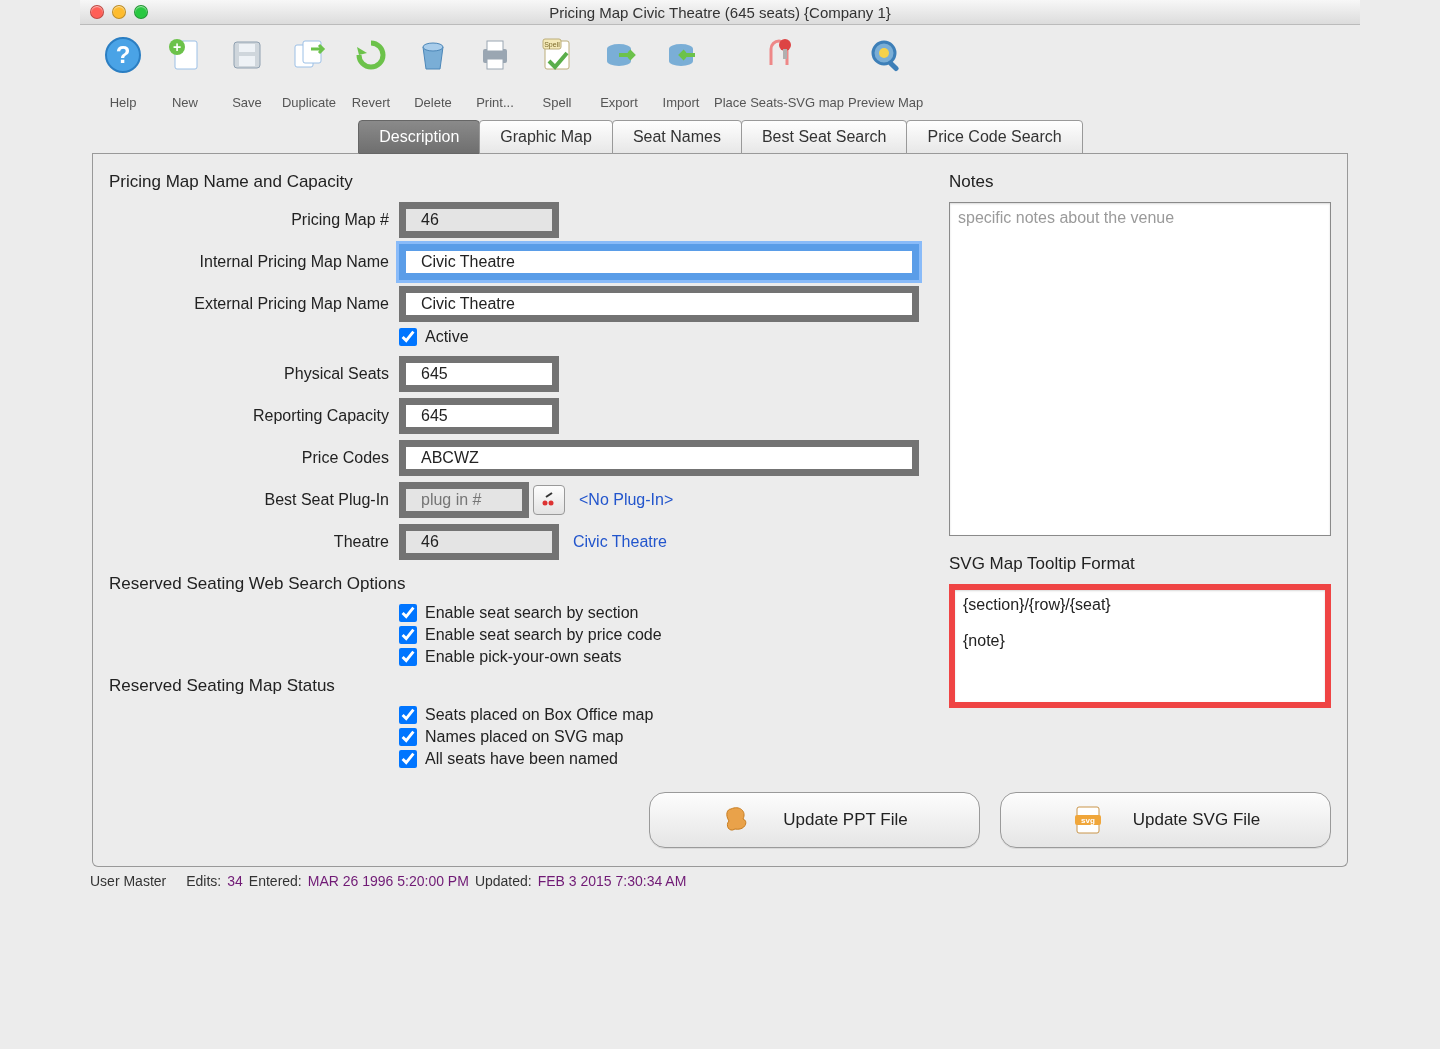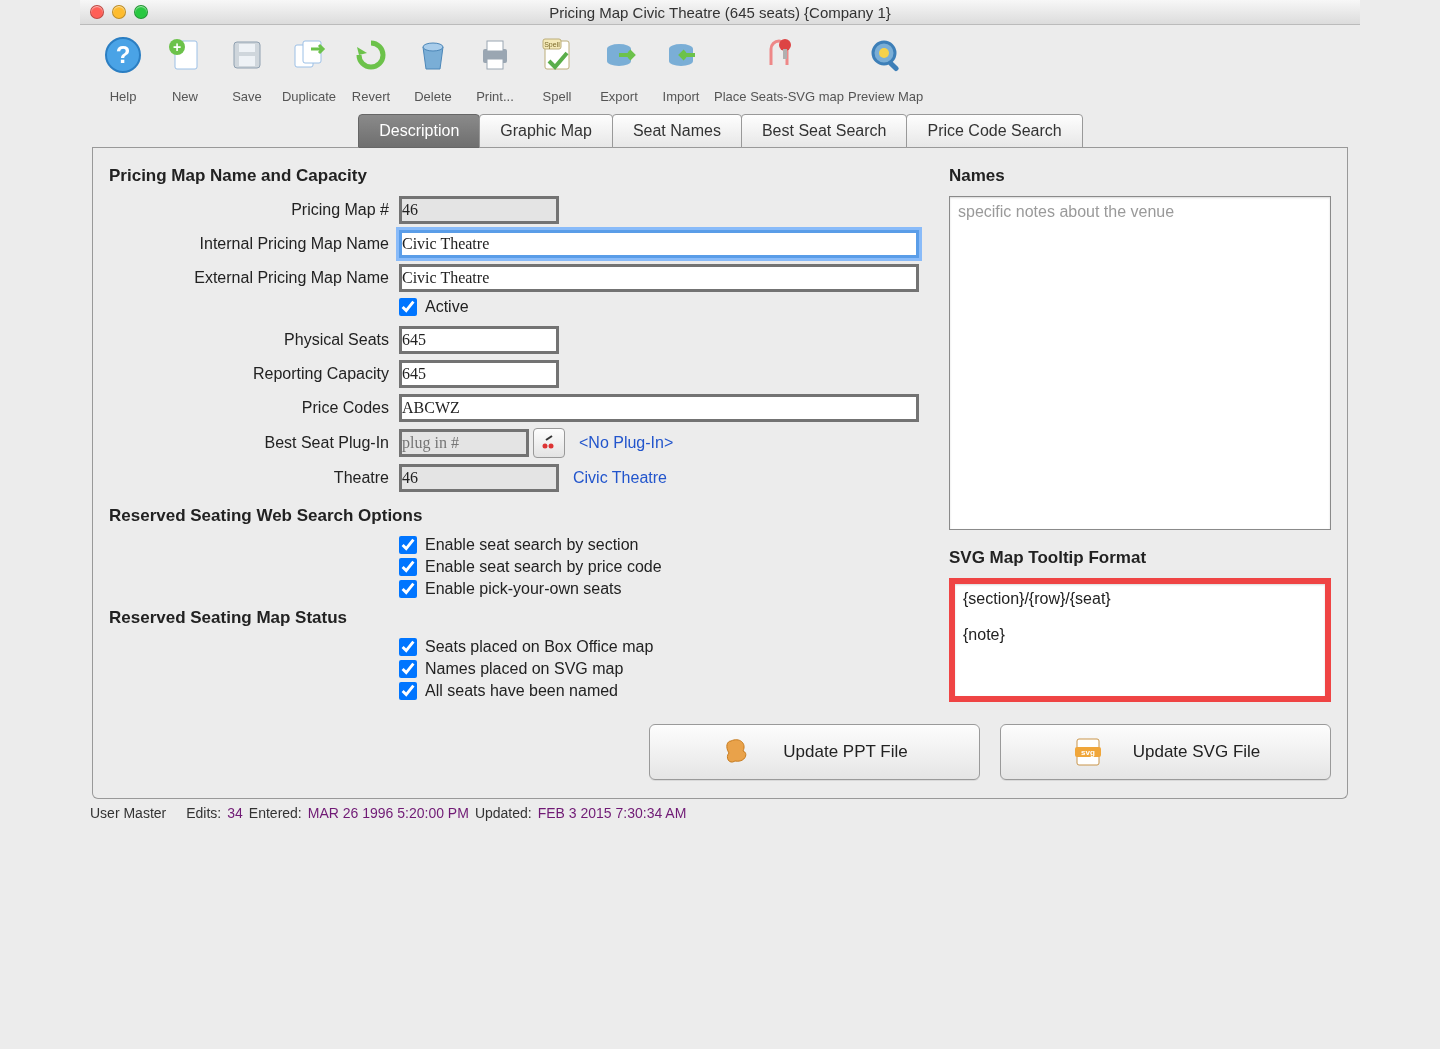--- a/index.html
+++ b/index.html
@@ -5,51 +5,51 @@
 html,body{margin:0;padding:0;font-family:"Lucida Grande","Helvetica Neue",Arial,sans-serif;font-size:15px;color:#222;background:#ececec}
 .window{width:1280px;margin:0 auto;background:#ececec}
 .titlebar{height:24px;display:flex;align-items:center;background:linear-gradient(#f7f7f7,#dcdcdc);border-bottom:1px solid #bbb;position:relative}
 .traffic{display:flex;gap:8px;padding-left:10px}
 .tl{width:12px;height:12px;border-radius:50%;border:1px solid rgba(0,0,0,.25);box-shadow:inset 0 1px 1px rgba(255,255,255,.6)}
 .tl.red{background:#ff5f57}.tl.amber{background:#febc2e}.tl.green{background:#28c840}
 .title{position:absolute;left:0;right:0;text-align:center;font-size:15px;color:#333}
 .toolbar{display:flex;gap:4px;padding:8px 14px 10px;align-items:flex-end}
 .tbtn{display:flex;flex-direction:column;align-items:center;min-width:58px;cursor:pointer}
 .ticon{width:44px;height:44px;display:flex;align-items:center;justify-content:center}
-.tlabel{font-size:13px;color:#555;margin-top:12px;white-space:nowrap}
+.tlabel{font-size:13px;color:#555;margin-top:18px;white-space:nowrap}
 
 .tabs-wrap{padding:0 12px}
 .tabbar{display:flex;justify-content:center;align-items:stretch;height:34px;position:relative}
 .tabbar::before,.tabbar::after{content:"";flex:1;border-bottom:1px solid #999;margin-top:16px}
 .tab{padding:4px 20px;border:1px solid #999;background:linear-gradient(#fefefe,#e7e7e7);color:#333;font-size:16px;cursor:pointer;display:flex;align-items:center;border-radius:4px 4px 0 0;margin-right:-1px}
 .tab.active{background:linear-gradient(#8a8a8a,#6f6f6f);color:#fff;border-color:#666}
 
 .panel{border:1px solid #999;border-top:none;border-radius:0 0 6px 6px;padding:14px 16px 18px;background:#ececec}
 .cols{display:flex;gap:20px}
 .leftcol{flex:0 0 820px}
 .rightcol{flex:1}
-.section-h{font-weight:bold;font-size:17px;margin:4px 0 10px}
+.section-h{font-weight:normal;font-size:17px;margin:4px 0 10px}
 .form-row{display:flex;align-items:center;margin-bottom:6px}
 .form-label{width:280px;text-align:right;padding-right:10px;font-size:16px;color:#222}
 .form-label.blankcol{width:280px}
 
-input[type=text],textarea{font-family:Liberation Serif, serif;font-size:16px;color:#222;background:#fff;border:3px solid #737373;padding:2px 0;box-sizing:border-box;border-radius:0}
+input[type=text],textarea{font-family:Liberation Sans, sans-serif;font-size:16px;color:#222;background:#fff;border:7px solid #737373;padding:2px 15px;box-sizing:border-box;border-radius:0}
 input.focused{box-shadow:0 0 0 3px rgba(95,167,255,.7);border-color:#5a9de8}
 input.ro{background:#e4e4e4}
 .notes-box{height:320px;border:1px solid #8a8a8a;background:#fff;padding:6px 8px;color:#9a9a9a;font-size:16px;box-shadow:inset 0 1px 2px rgba(0,0,0,.15);overflow:auto}
 .tooltip-box{height:100px;border:6px solid #ef4444;background:#fff;padding:6px 8px;font-size:16px;box-shadow:inset 0 1px 2px rgba(0,0,0,.15);white-space:pre-wrap;overflow:auto}
 
 .chk{display:flex;align-items:center;margin-bottom:4px}
 .chk input{width:18px;height:18px;margin:0 8px 0 0}
 .chk label{font-size:16px}
 
 .link{color:#2255cc;font-size:16px;margin-left:14px}
 .pick-btn{width:30px;height:28px;border:1px solid #999;background:linear-gradient(#fdfdfd,#e3e3e3);margin-left:4px;display:flex;align-items:center;justify-content:center;border-radius:4px;cursor:pointer}
 
-.big-btn{display:flex;align-items:center;justify-content:center;gap:28px;height:54px;border:1px solid #9a9a9a;border-radius:6px;background:linear-gradient(#fdfdfd,#e5e5e5);font-size:17px;cursor:pointer;box-shadow:0 1px 0 rgba(0,0,0,.08)}
+.big-btn{display:flex;align-items:center;justify-content:center;gap:28px;height:54px;border:1px solid #9a9a9a;border-radius:16px;background:linear-gradient(#fdfdfd,#e5e5e5);font-size:17px;cursor:pointer;box-shadow:0 1px 0 rgba(0,0,0,.08)}
 .btn-row{display:flex;gap:20px;margin-top:20px}
 .btn-row .big-btn{flex:1}
 
 .statusbar{padding:6px 10px;font-size:14px;color:#333;display:flex;gap:6px;align-items:flex-end}
 .statusbar .sb-link{color:#701a75}
 .statusbar .sep{margin:0 4px}
 </style>
 </head>
 <body>
 
@@ -275,21 +275,21 @@
                 <label>Names placed on SVG map</label>
               </div>
               <div class="chk">
                 <input type="checkbox" checked="" style="">
                 <label>All seats have been named</label>
               </div>
             </div>
         </div>
 
         <div class="rightcol">
-          <div class="section-h">Names</div>
+          <div class="section-h">Notes</div>
           <div class="notes-box" contenteditable="true" style="">specific notes about the venue</div>
 
           <div class="section-h" style="margin-top:18px">SVG Map Tooltip Format</div>
           <div class="tooltip-box" contenteditable="true" style="">{section}/{row}/{seat}
 
 {note}</div>
         </div>
       </div>
 
       <div class="btn-row" style="margin-left:540px">

